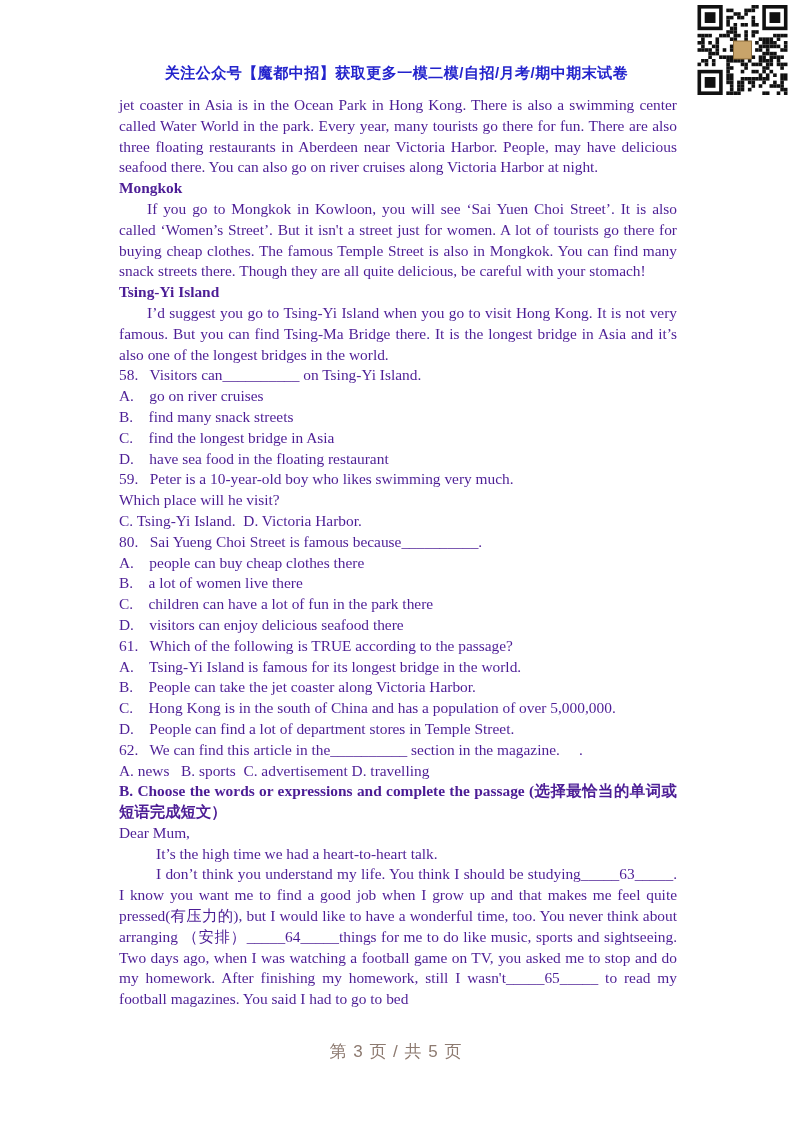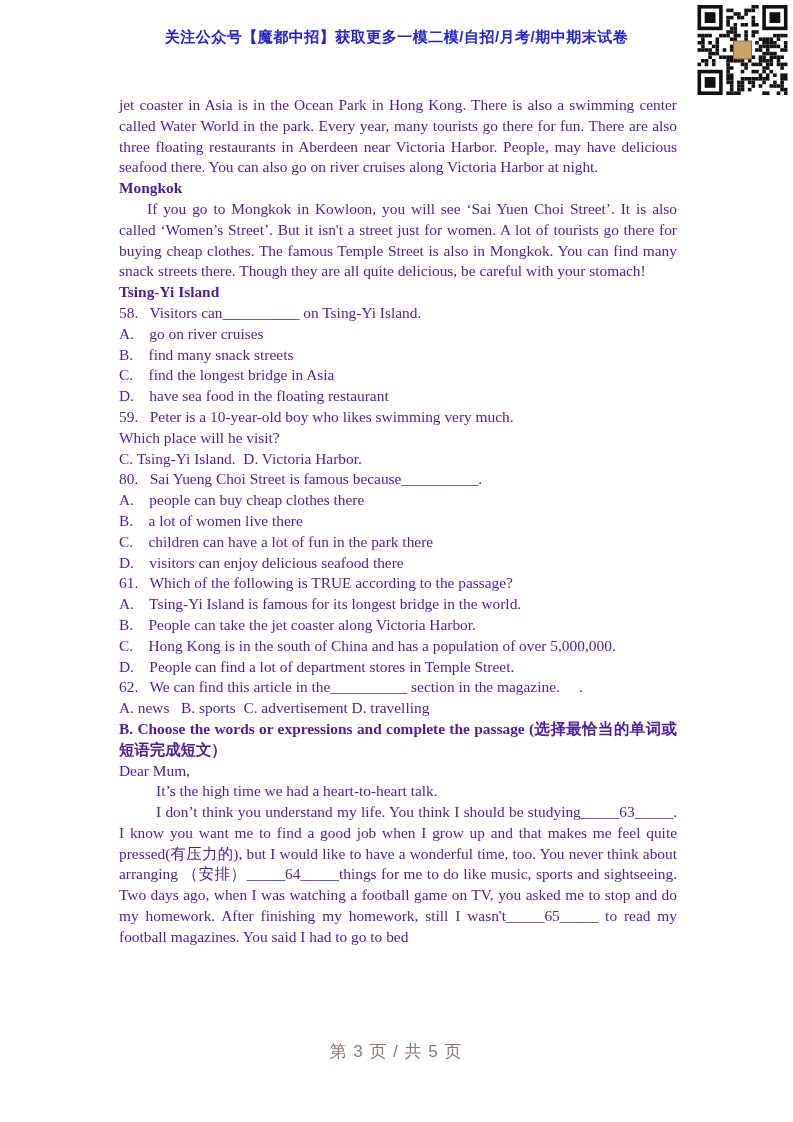--- a/index.html
+++ b/index.html
@@ -44,21 +44,21 @@
     top:1040px;left:0;width:792px;
     text-align:center;
     font-family:"Liberation Sans", sans-serif;
     font-size:17px;
     letter-spacing:1px;
   }
 </style>
 </head>
 <body>
 
-<div class="banner" style="color: rgb(35, 35, 204);">关注公众号【魔都中招】获取更多一模二模/自招/月考/期中期末试卷</div>
+<div class="banner" style="color: rgb(35, 35, 204); margin-top: 36px;">关注公众号【魔都中招】获取更多一模二模/自招/月考/期中期末试卷</div>
 
 <div class="qr-wrap">
   <svg id="qr-svg" viewBox="0 0 95 95">
       <rect x="57.00" y="0.00" width="3.80" height="3.80" fill="#111111"></rect>
       <rect x="60.80" y="0.00" width="3.80" height="3.80" fill="#111111"></rect>
       <rect x="30.40" y="3.80" width="3.80" height="3.80" fill="#111111"></rect>
       <rect x="34.20" y="3.80" width="3.80" height="3.80" fill="#111111"></rect>
       <rect x="49.40" y="3.80" width="3.80" height="3.80" fill="#111111"></rect>
       <rect x="53.20" y="3.80" width="3.80" height="3.80" fill="#111111"></rect>
       <rect x="57.00" y="3.80" width="3.80" height="3.80" fill="#111111"></rect>
@@ -266,20 +266,21 @@
       <rect x="38" y="38" width="19" height="19" fill="#c8a46a" stroke="#8a6b3a" stroke-width="1"></rect>
     </svg>
 </div>
 
 <div class="content" style="color: #4c1d95;">
 
 <div class="p">jet coaster in Asia is in the Ocean Park in Hong Kong. There is also a swimming center called Water World in the park. Every year, many tourists go there for fun. There are also three floating restaurants in Aberdeen near Victoria Harbor. People, may have delicious seafood there. You can also go on river cruises along Victoria Harbor at night.</div>
     <div class="h">Mongkok</div>
     <div class="pi">If you go to Mongkok in Kowloon, you will see ‘Sai Yuen Choi Street’. It is also called ‘Women’s Street’. But it isn't a street just for women. A lot of tourists go there for buying cheap clothes. The famous Temple Street is also in Mongkok. You can find many snack streets there. Though they are all quite delicious, be careful with your stomach!</div>
     <div class="h">Tsing-Yi Island</div>
+    <div class="pi">I’d suggest you go to Tsing-Yi Island when you go to visit Hong Kong. It is not very famous. But you can find Tsing-Ma Bridge there. It is the longest bridge in Asia and it’s also one of the longest bridges in the world.</div>
     <div class="q">58.   Visitors can__________ on Tsing-Yi Island.</div>
     <div class="opt">A.    go on river cruises</div>
     <div class="opt">B.    find many snack streets</div>
     <div class="opt">C.    find the longest bridge in Asia</div>
     <div class="opt">D.    have sea food in the floating restaurant</div>
     <div class="q">59.   Peter is a 10-year-old boy who likes swimming very much.</div>
     <div class="plain">Which place will he visit?</div>
     <div class="plain">C. Tsing-Yi Island.  D. Victoria Harbor.</div>
     <div class="q">80.   Sai Yueng Choi Street is famous because__________.</div>
     <div class="opt">A.    people can buy cheap clothes there</div>

